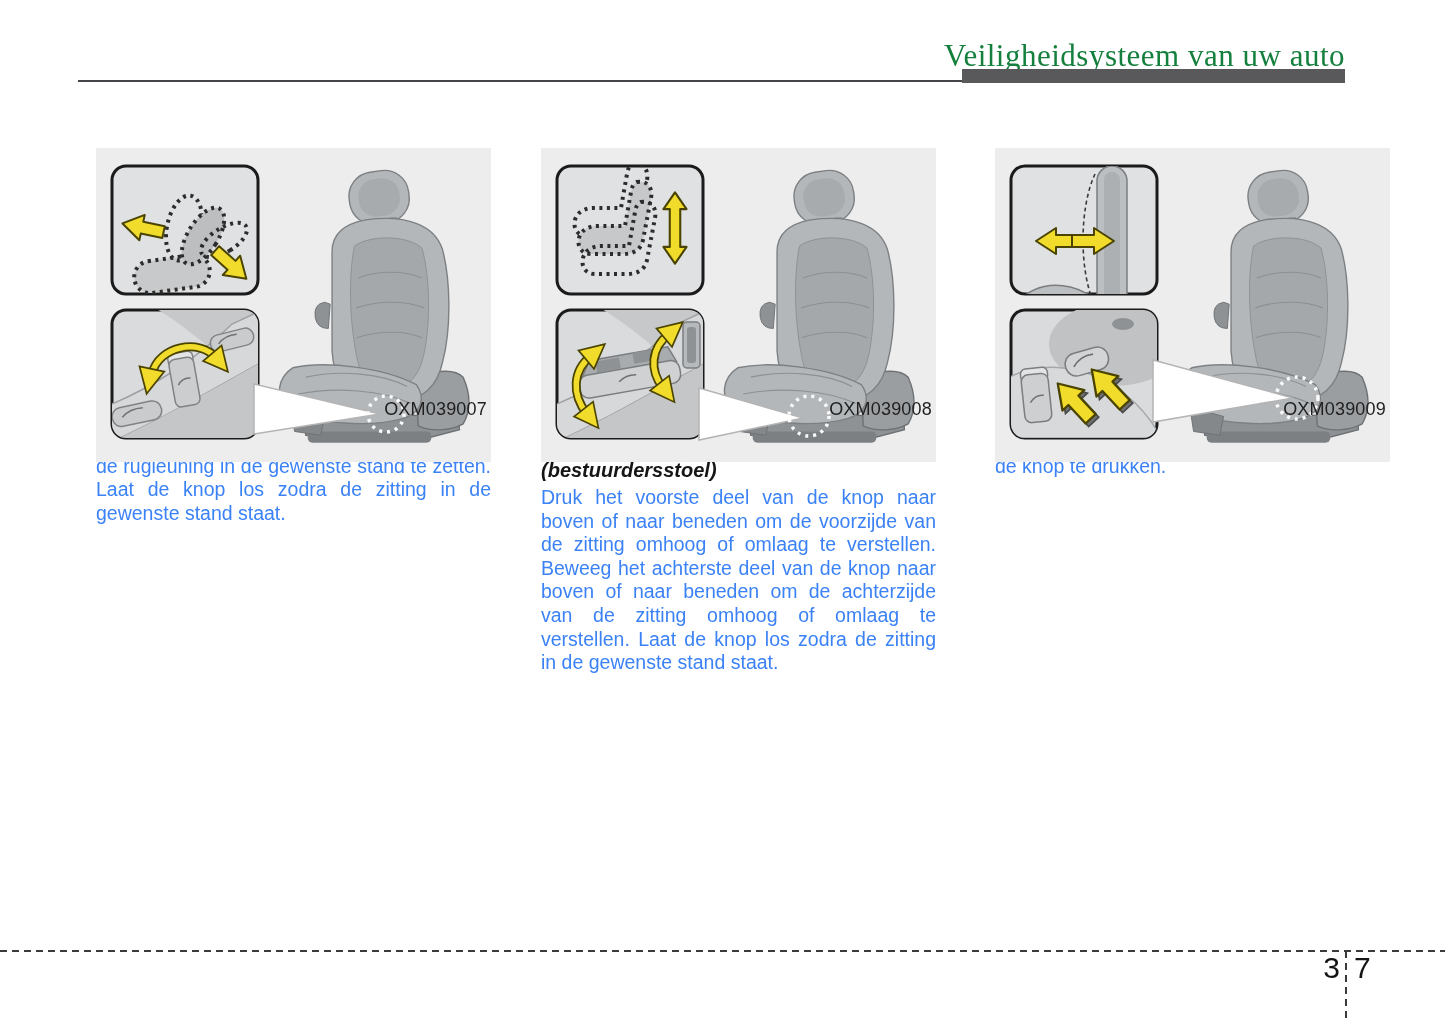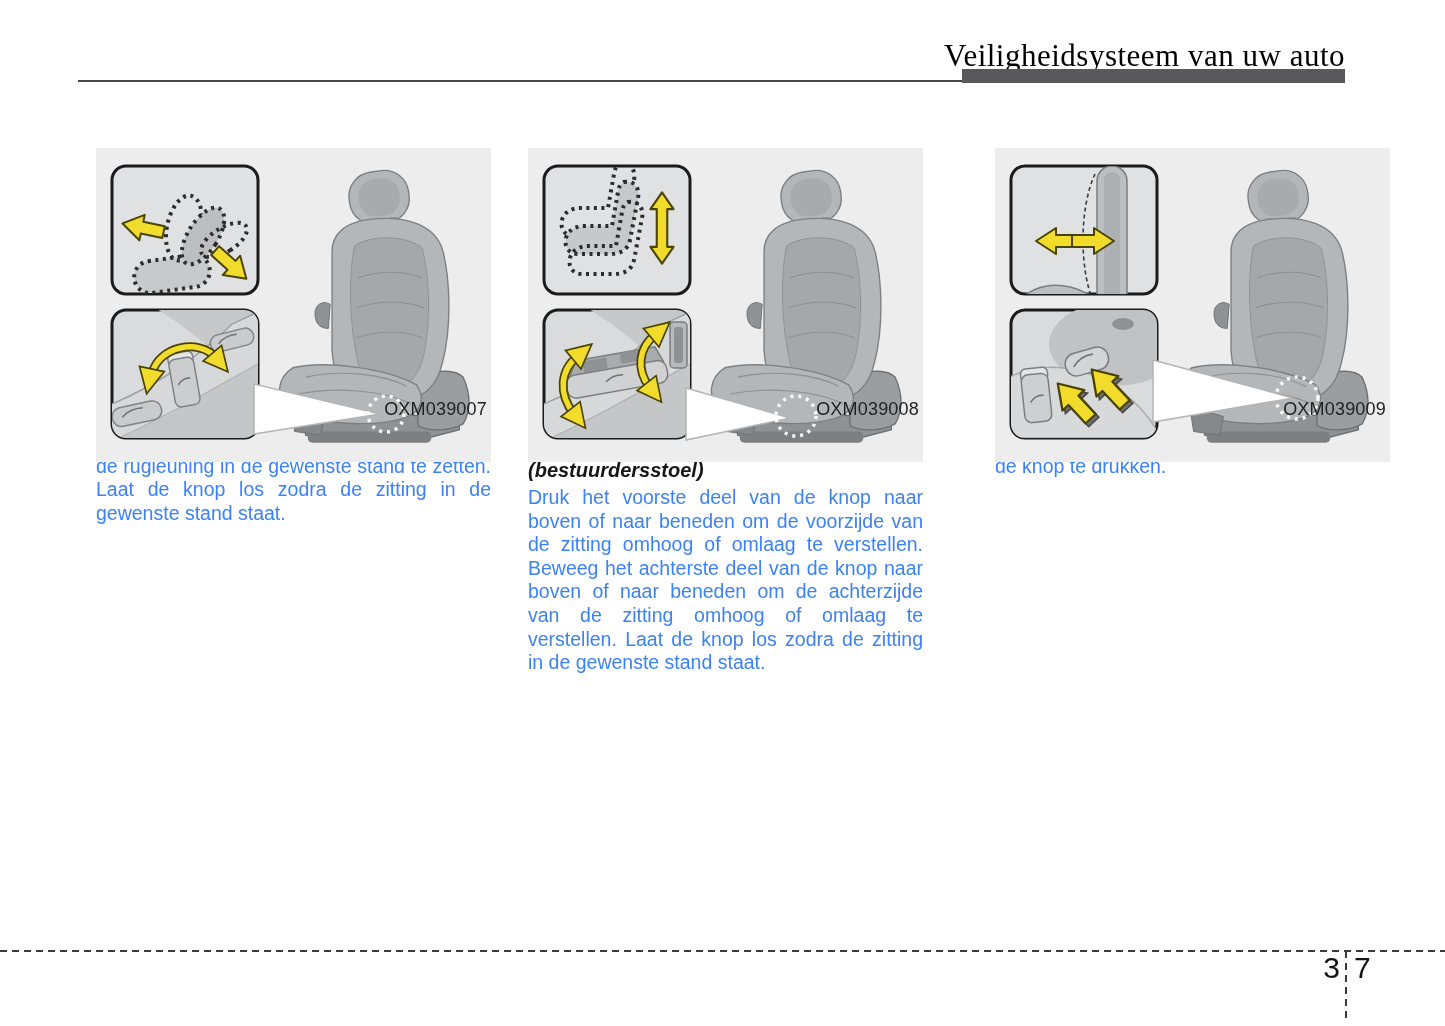--- a/index.html
+++ b/index.html
@@ -6,34 +6,34 @@
   html,body { background:#ffffff; }
   .page {
     position:relative; width:1445px; height:1026px;
     background:#ffffff; overflow:hidden;
     font-family:"Liberation Sans", sans-serif; color:#1c1c1c;
   }
   
   .header-title {
     position:absolute; top:38px; right:100px;
     font-family:"Liberation Serif", serif;
-    font-size:31px; color:#000000; letter-spacing:0.5px; white-space:nowrap;
+    font-size:31px; color:#15803d; letter-spacing:0.5px; white-space:nowrap;
   }
   .rule-thin {
     position:absolute; left:78px; top:80px; width:887px; height:2px;
     background:#46464a;
   }
   .rule-thick {
     position:absolute; left:962px; top:69px; width:383px; height:14px;
     background:#59595c;
   }
   
   .col { position:absolute; top:148px; width:395px; }
   .col-1 { left:96px; }
-  .col-2 { left:528px; }
+  .col-2 { left:541px; }
   .col-3 { left:995px; }
   .figure { position:relative; width:395px; height:280px; }
   .figure svg { display:block; }
   .fig-label {
     position:absolute; right:4px; bottom:8px;
     font-size:18px; color:#1f1f1f; letter-spacing:0.2px;
   }
   .col h3 {
     margin-top:5px;
     font-size:20px; line-height:25px;

